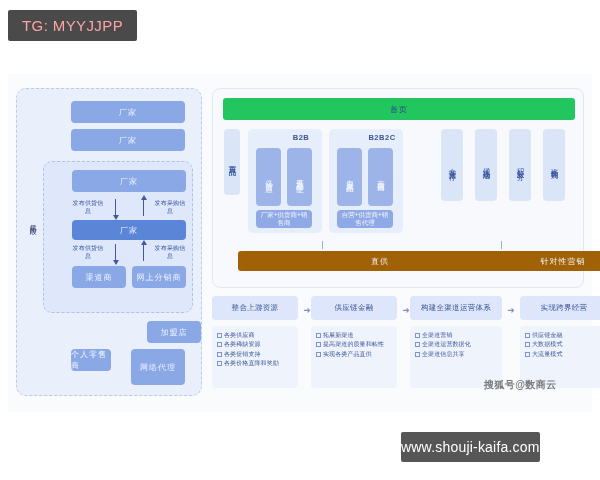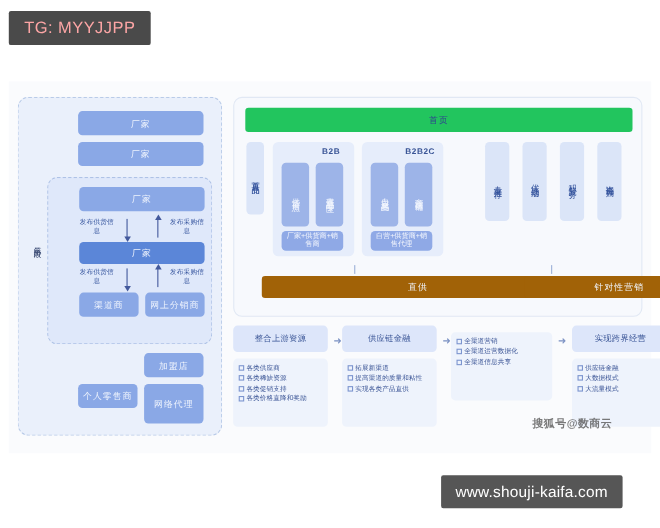--- a/index.html
+++ b/index.html
@@ -14,21 +14,21 @@
     background:#4a4a4a;color:#fca5a5;
     font-size:15px;letter-spacing:.4px;
     padding:7px 14px;border-radius:2px;
     white-space:nowrap;
   }
   
   .url-chip{
     position:absolute;left:401px;top:432px;
     background:#565656;color:#fff;
     font-size:14px;letter-spacing:.2px;
-    padding:7px 13px;border-radius:2px;
+    padding:7px 0;border-radius:2px;
     white-space:nowrap;
   }
   
   .diagram{
     position:absolute;left:8px;top:74px;
     width:584px;height:338px;
     background:#fafbfd;
   }
   
   .left-panel{
@@ -201,22 +201,22 @@
 
       <div class="flow-label" style="left:27px;top:82px;width:34px;">发布供货信息</div>
       <div class="arrow-v arrow-down" style="left:71px;top:82px;height:17px;"></div>
       <div class="arrow-v arrow-up" style="left:99px;top:82px;height:17px;"></div>
       <div class="flow-label" style="left:108px;top:82px;width:36px;">发布采购信息</div>
 
       <div class="blue-box soft" style="left:28px;top:104px;width:54px;height:22px;">渠道商</div>
       <div class="blue-box soft" style="left:88px;top:104px;width:54px;height:22px;">网上分销商</div>
     </div>
 
-    <div class="blue-box soft" style="left:114px;top:232px;width:54px;height:22px;">加盟店</div>
-    <div class="blue-box soft" style="left:54px;top:260px;width:54px;height:22px;font-family:Liberation Serif, serif;">个人零售商</div>
+    <div class="blue-box soft" style="left:130px;top:232px;width:54px;height:22px;">加盟店</div>
+    <div class="blue-box soft" style="left:54px;top:260px;width:40px;height:22px;font-family:Liberation Serif, serif;">个人零售商</div>
     <div class="blue-box soft" style="left:114px;top:260px;width:54px;height:36px;">网络代理</div>
   </div>
 
   <div class="right-panel">
 
     <div class="home-bar">首页</div>
 
     <div class="vcol" style="left:11px;top:40px;width:16px;height:66px;">首页商品</div>
 
     <div class="group-box" style="left:35px;top:40px;width:74px;height:104px;">
@@ -260,20 +260,21 @@
     <div class="bcol-head">供应链金融</div>
     <div class="bcol-body">
       <div class="bullet"><span class="sq"></span><span>拓展新渠道</span></div>
       <div class="bullet"><span class="sq"></span><span>提高渠道的质量和粘性</span></div>
       <div class="bullet"><span class="sq"></span><span>实现各类产品直供</span></div>
     </div>
   </div>
   <div class="harrow" style="left:391px;">➜</div>
 
   <div class="bcol" style="left:402px;width:92px;">
+    <div class="bcol-head">构建全渠道运营体系</div>
     <div class="bcol-body">
       <div class="bullet"><span class="sq"></span><span>全渠道营销</span></div>
       <div class="bullet"><span class="sq"></span><span>全渠道运营数据化</span></div>
       <div class="bullet"><span class="sq"></span><span>全渠道信息共享</span></div>
     </div>
   </div>
   <div class="harrow" style="left:496px;">➜</div>
 
   <div class="bcol" style="left:512px;width:88px;">
     <div class="bcol-head">实现跨界经营</div>

